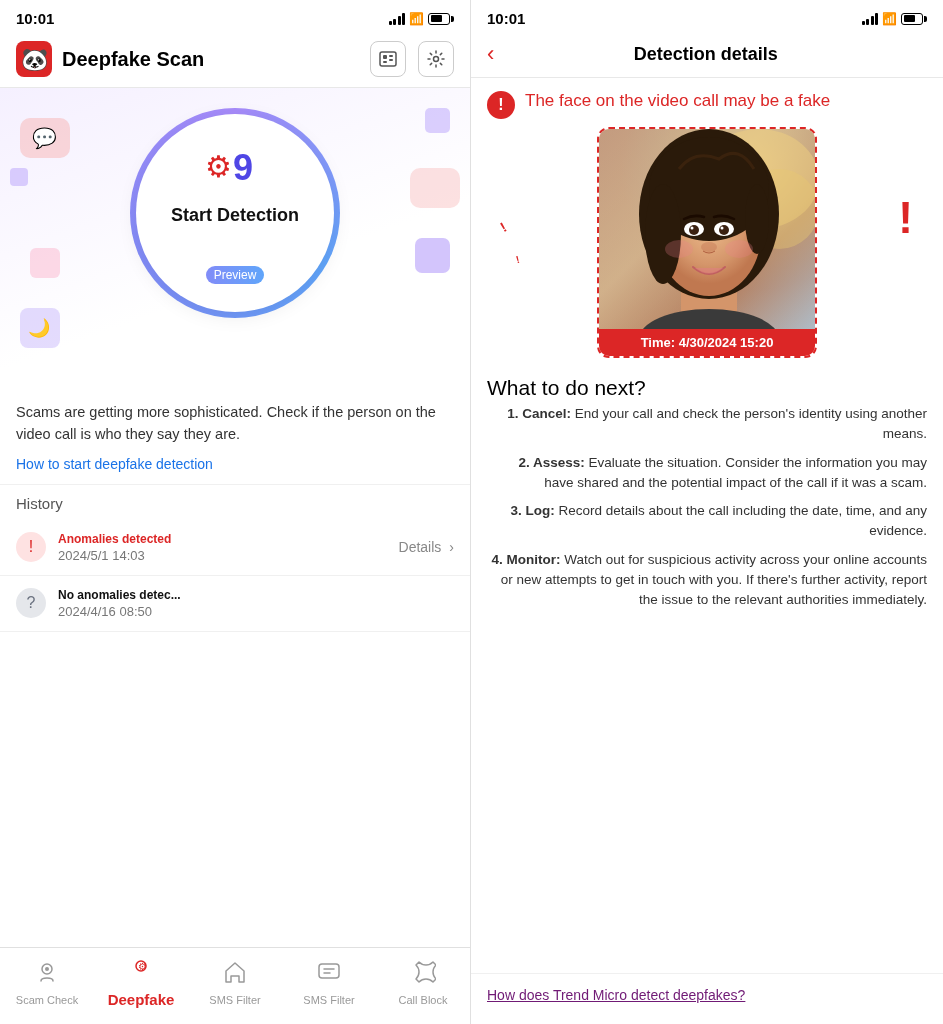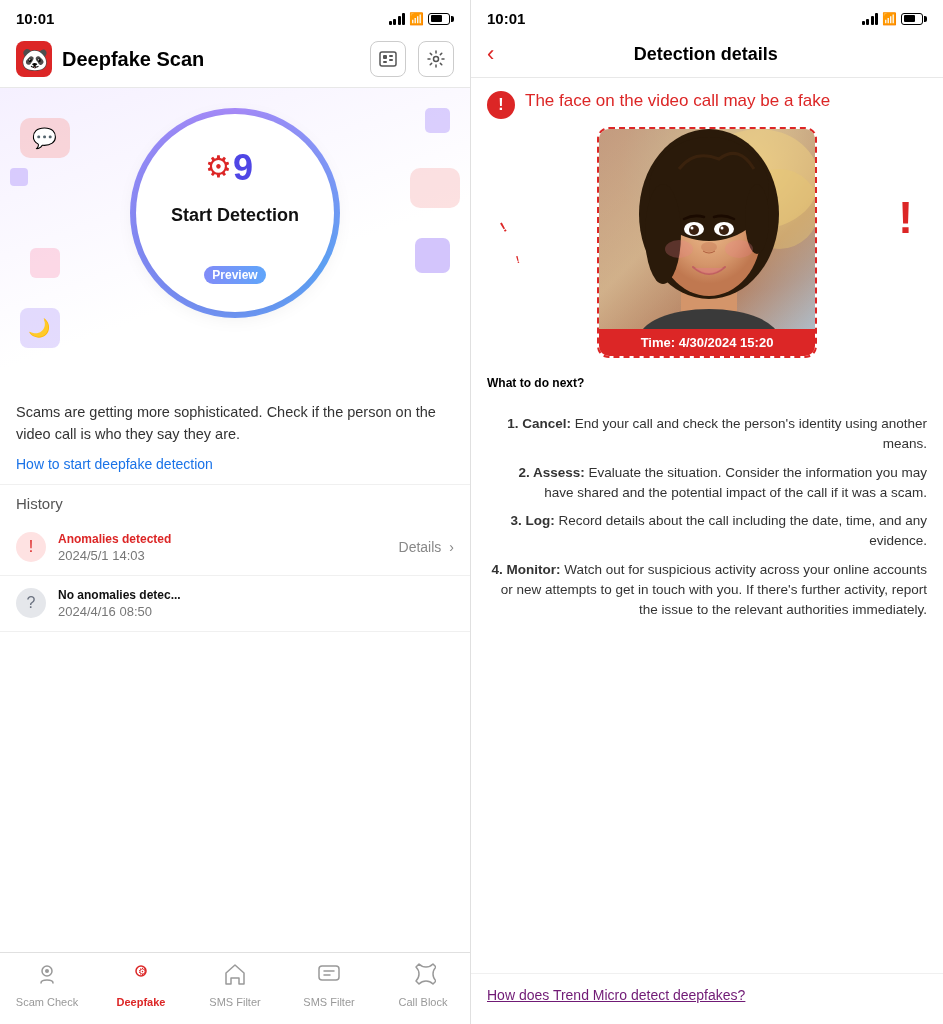--- a/index.html
+++ b/index.html
@@ -122,21 +122,21 @@
       font-weight: 600;
       color: #111;
       margin-bottom: 4px;
     }
     .circle-badge {
       background: linear-gradient(90deg, #818cf8, #60a5fa);
       color: #fff;
       font-size: 12px;
       padding: 2px 8px;
       border-radius: 12px;
-      font-weight: 700;
+      font-weight: 400;
       margin-top: 36px;
     }
 
     .hero-desc {
       padding: 14px 16px 6px;
       font-size: 14.5px;
       color: #333;
       line-height: 1.5;
     }
     .hero-link {
@@ -216,21 +216,21 @@
     .nav-icon {
       font-size: 22px;
       color: #999;
     }
     .nav-icon-active { color: #dc2626; }
     .nav-label {
       font-size: 11px;
       color: #999;
     }
     .nav-label-active {
-      font-size: 11px;
+      font-size: 15px;
       color: #dc2626;
       font-weight: 600;
     }
 
     
     .right-header {
       display: flex;
       align-items: center;
       padding: 8px 16px 10px;
       border-bottom: 1px solid #e8e8e8;
@@ -289,23 +289,23 @@
       font-size: 13px;
       font-weight: 600;
       padding: 6px;
     }
 
     
     .what-next {
       padding: 8px 16px 0;
     }
     .what-next-title {
-      font-size: 12px;
-      font-weight: 700;
-      margin-bottom: 24px;
+      font-size: 21px;
+      font-weight: 400;
+      margin-bottom: 4px;
     }
     .what-next-list {
       padding-left: 0;
       list-style: none;
       text-align: right;
     }
     .what-next-list li {
       font-size: 13.5px;
       color: #333;
       line-height: 1.5;

